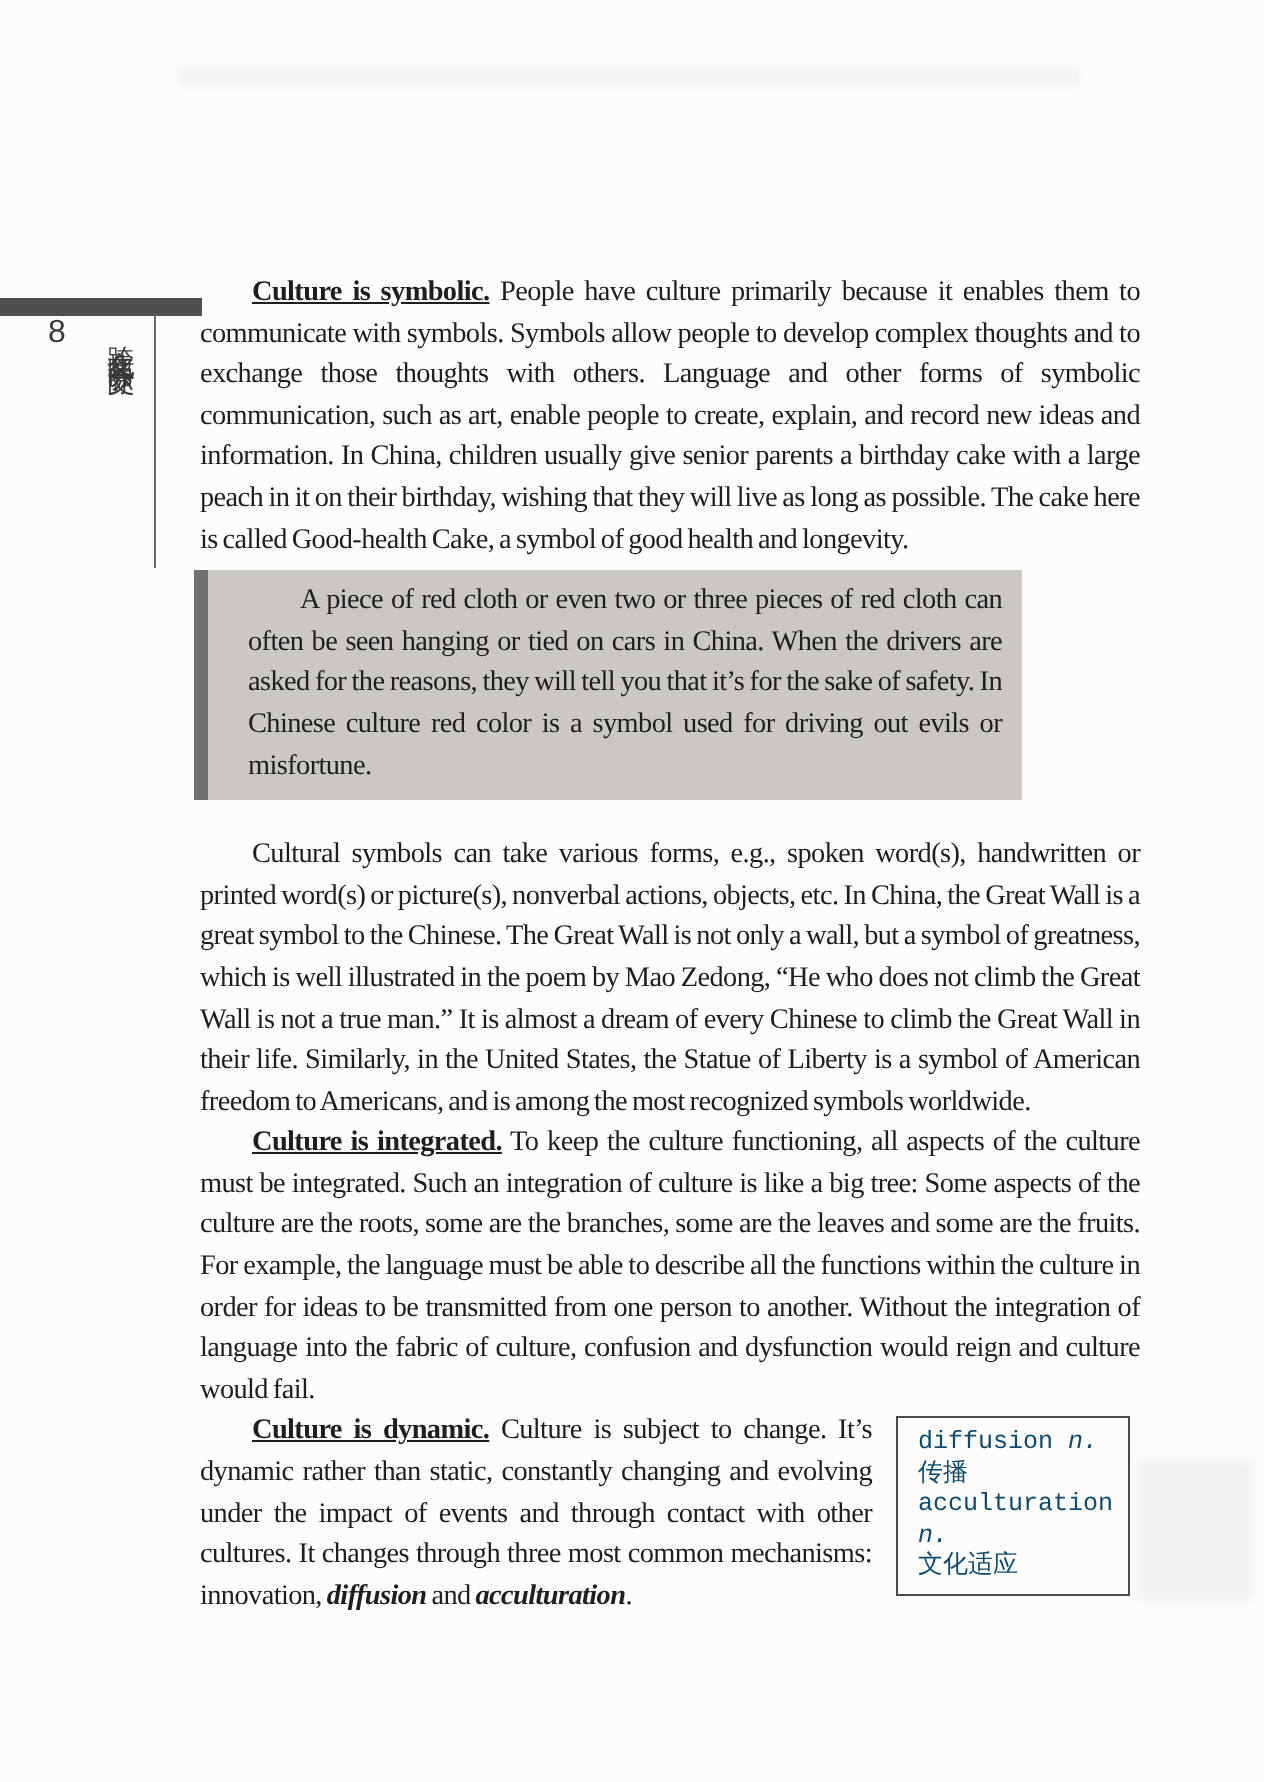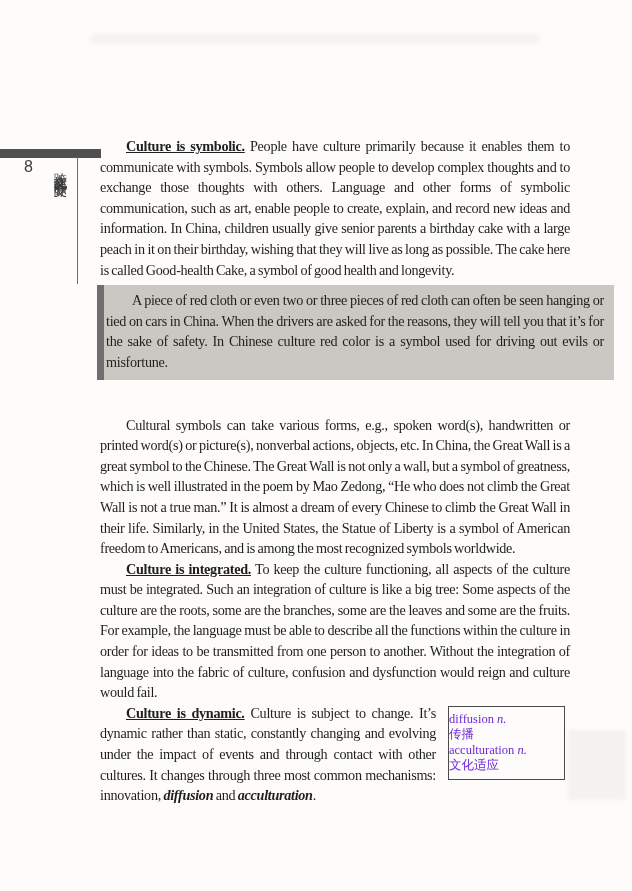--- a/index.html
+++ b/index.html
@@ -49,45 +49,45 @@
   }
   .content {
     position: absolute; left: 100px; top: 136px; width: 470px;
     font-size: 14.2px; line-height: 20.6px;
     letter-spacing: -0.3px; word-spacing: -0.8px;
     text-align: justify;
   }
   .para { margin: 0; text-indent: 26px; }
   .callout {
     box-sizing: border-box;
-    width: 517px;
-    margin: 5px 0 35px -3px;
+    width: 414px;
+    margin: 5px 0 17px -3px;
     background: var(--callout-bg);
     border-left: 7px solid var(--callout-bar);
-    padding: 5px 10px 7px 2px;
+    padding: 5px 10px 7px 20px;
   }
   .callout .para { text-indent: 26px; }
   .seg-normal { }
   .seg-bold { font-weight: 700; text-decoration: underline; }
   .seg-italic { font-style: italic; }
   .seg-bolditalic { font-weight: 700; font-style: italic; }
   .vocab-box {
     float: right;
     display: block;
     box-sizing: border-box;
     width: 117px;
     margin: 3px 5px 8px 12px;
-    padding: 5px 0;
+    padding: 5px 10px;
     border: 1px solid var(--vocab-border);
     background: #fdfcfa;
-    font-family: Liberation Serif, serif;
+    font-family: Liberation Mono, monospace;
     font-size: 12.5px; line-height: 15.5px;
     letter-spacing: 0; word-spacing: 0;
     text-align: left; text-indent: 0;
-    color: #6d28d9;
+    color: #0c4a6e;
   }
   .vocab-line { display: block; }
 </style>
 </head>
 <body>
 
 <div class="page">
 
   <div class="scan-smudge-top"></div>
   <div class="scan-smudge-right"></div>

